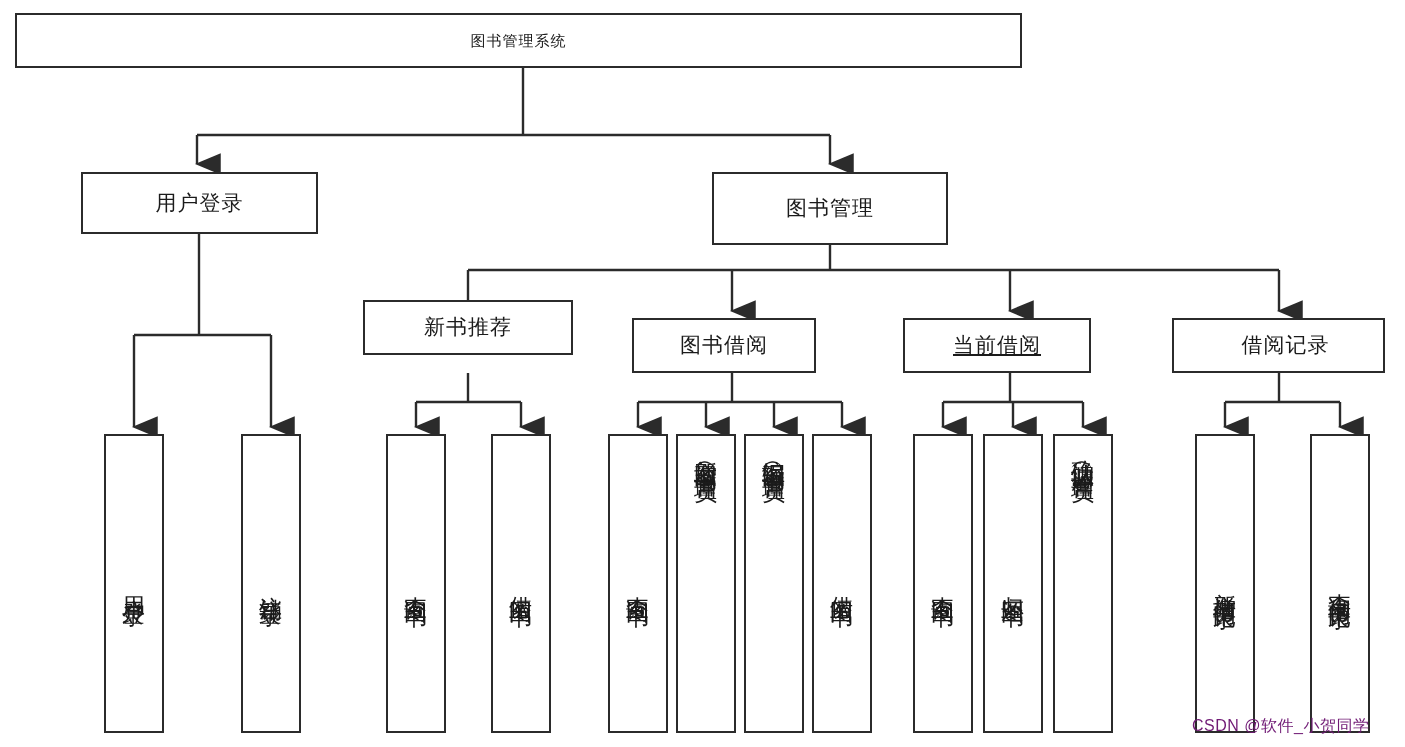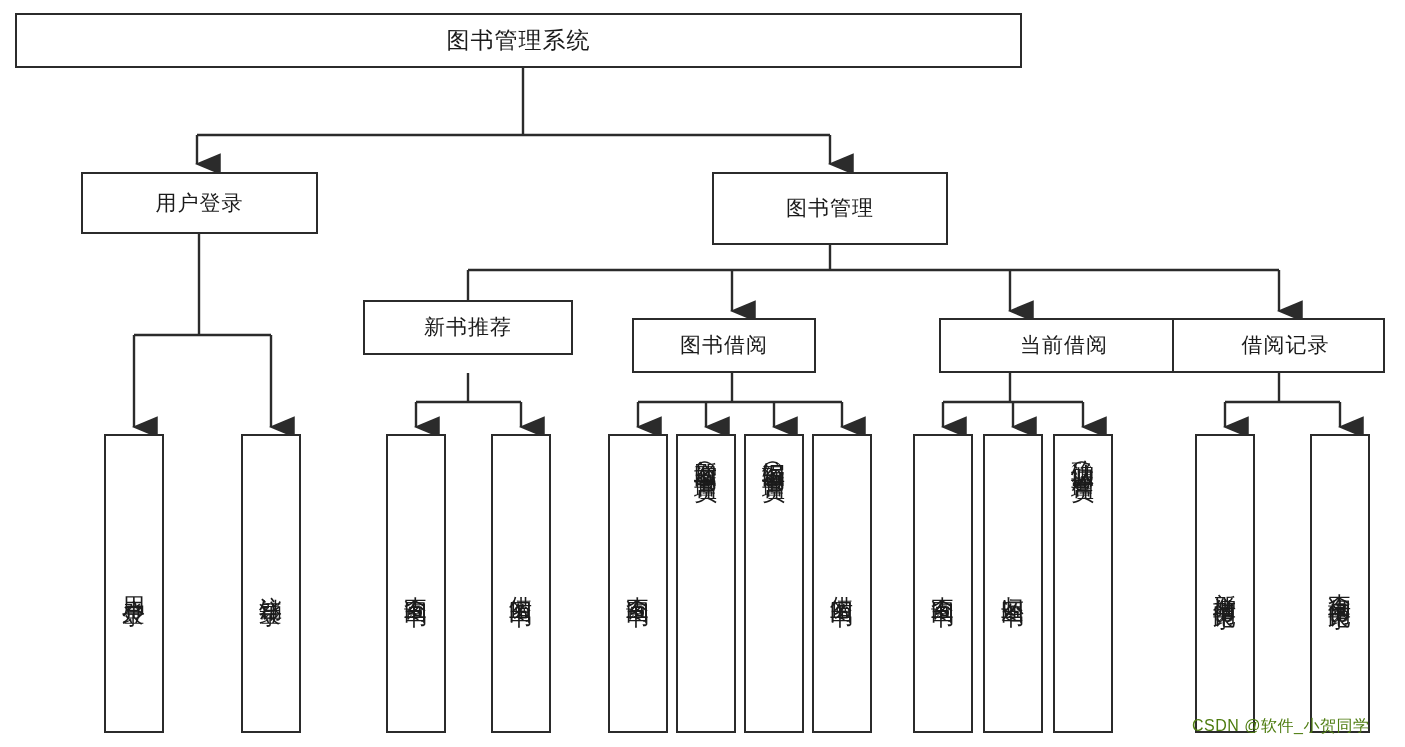--- a/index.html
+++ b/index.html
@@ -25,21 +25,21 @@
   }
   .node .lbl{
     display:block;
     text-align:center;
     white-space:pre;
     line-height:1.15;
   }
 
   
   .h-node .lbl{font-size:21px;letter-spacing:1px;}
-  .root .lbl{font-size:23px;letter-spacing:1px;}
+  .root .lbl{font-size:15px;letter-spacing:1px;}
 
   
   .v-node{
     align-items:flex-start;
     justify-content:center;
     padding-top:6px;
   }
   .v-node.centerv{align-items:center;padding-top:0;}
   .v-node .lbl{
     writing-mode:vertical-rl;
@@ -48,21 +48,21 @@
     line-height:1.05;
     letter-spacing:3px;
     white-space:nowrap;
   }
 
   #watermark{
     position:absolute;
     left:1192px;
     top:716px;
     font-size:16px;
-    color:#4d7c0f;
+    color:#701a75;
     white-space:nowrap;
     z-index:5;
     letter-spacing:0.5px;
   }
 </style>
 </head>
 <body>
 
 <div id="stage">
 
@@ -127,21 +127,21 @@
   <div class="node h-node" style="left:712px;top:172px;width:236px;height:73px;">
     <span class="lbl">图书管理</span>
   </div>
 
   <div class="node h-node" style="left:363px;top:300px;width:210px;height:55px;">
     <span class="lbl">新书推荐</span>
   </div>
   <div class="node h-node" style="left:632px;top:318px;width:184px;height:55px;">
     <span class="lbl">图书借阅</span>
   </div>
-  <div class="node h-node" style="left:939px;top:318px;width:250px;height:55px;">
+  <div class="node h-node" style="left:903px;top:318px;width:188px;height:55px;text-decoration:underline;">
     <span class="lbl">当前借阅</span>
   </div>
   <div class="node h-node" style="left:1172px;top:318px;width:213px;height:55px;padding-left:14px;">
     <span class="lbl">借阅记录</span>
   </div>
 
   <div class="node v-node centerv" style="left:104px;top:434px;width:60px;height:299px;">
     <span class="lbl">用户登录</span>
   </div>
   <div class="node v-node centerv" style="left:241px;top:434px;width:60px;height:299px;">

